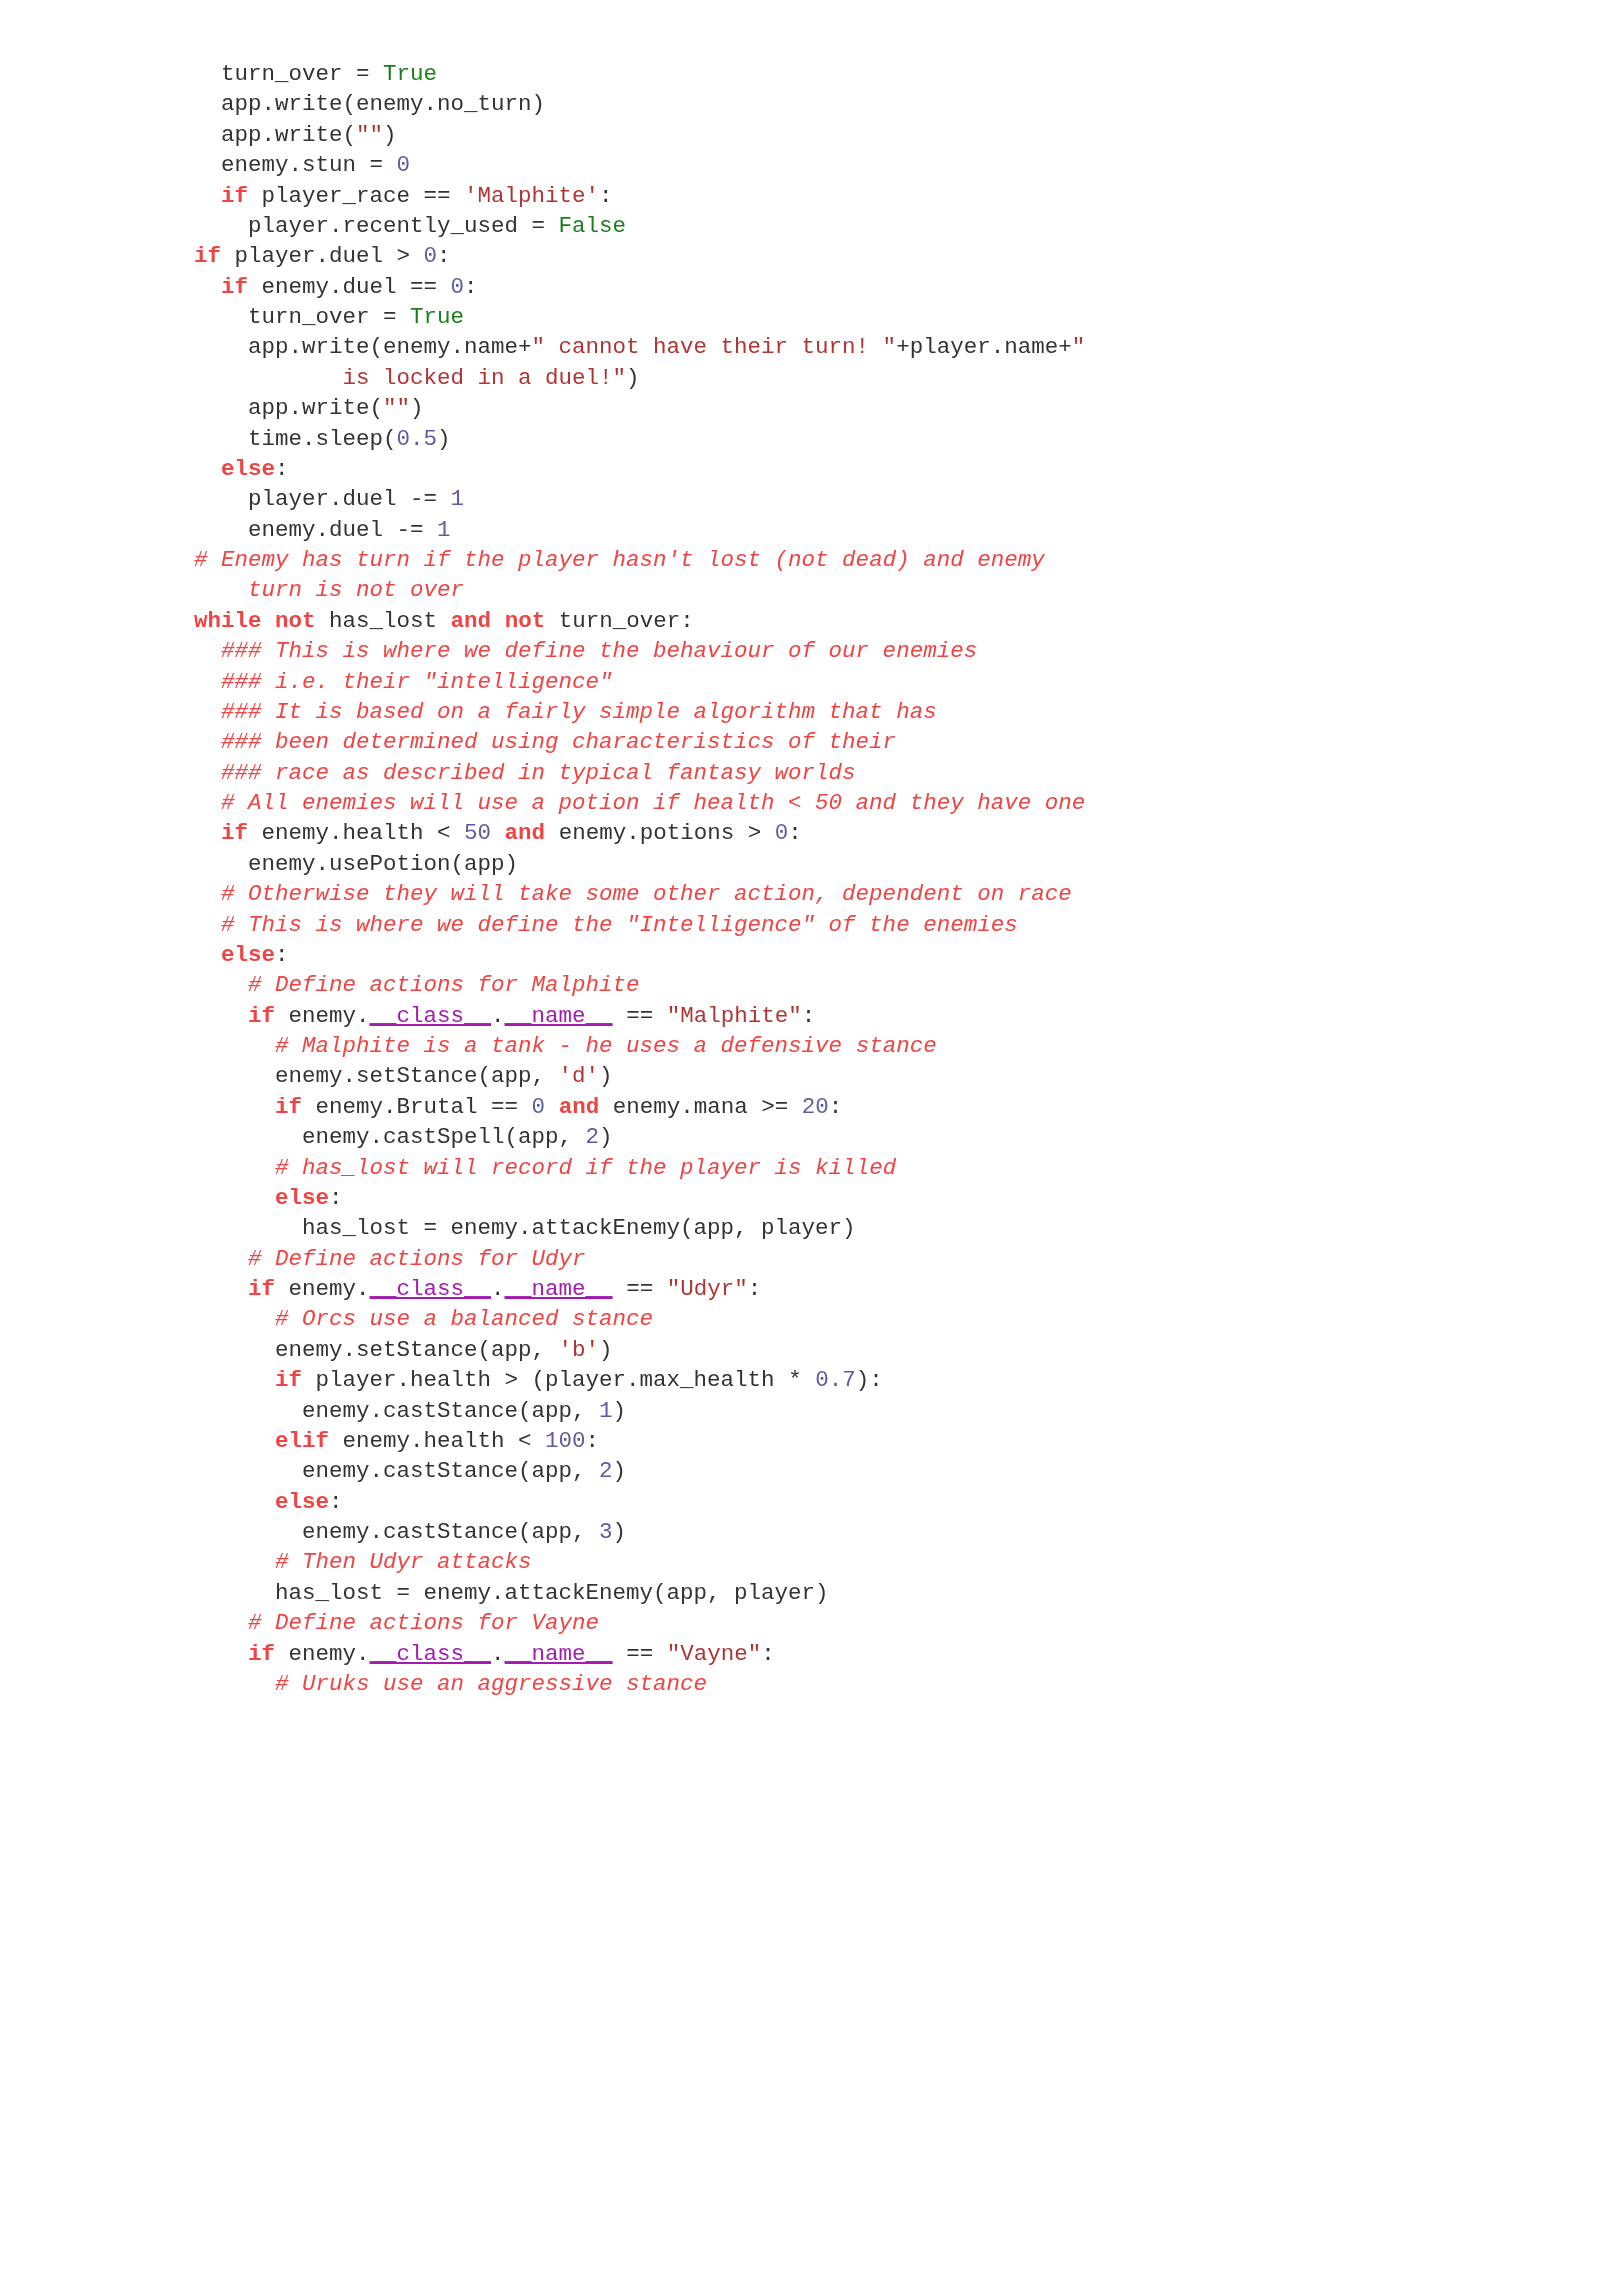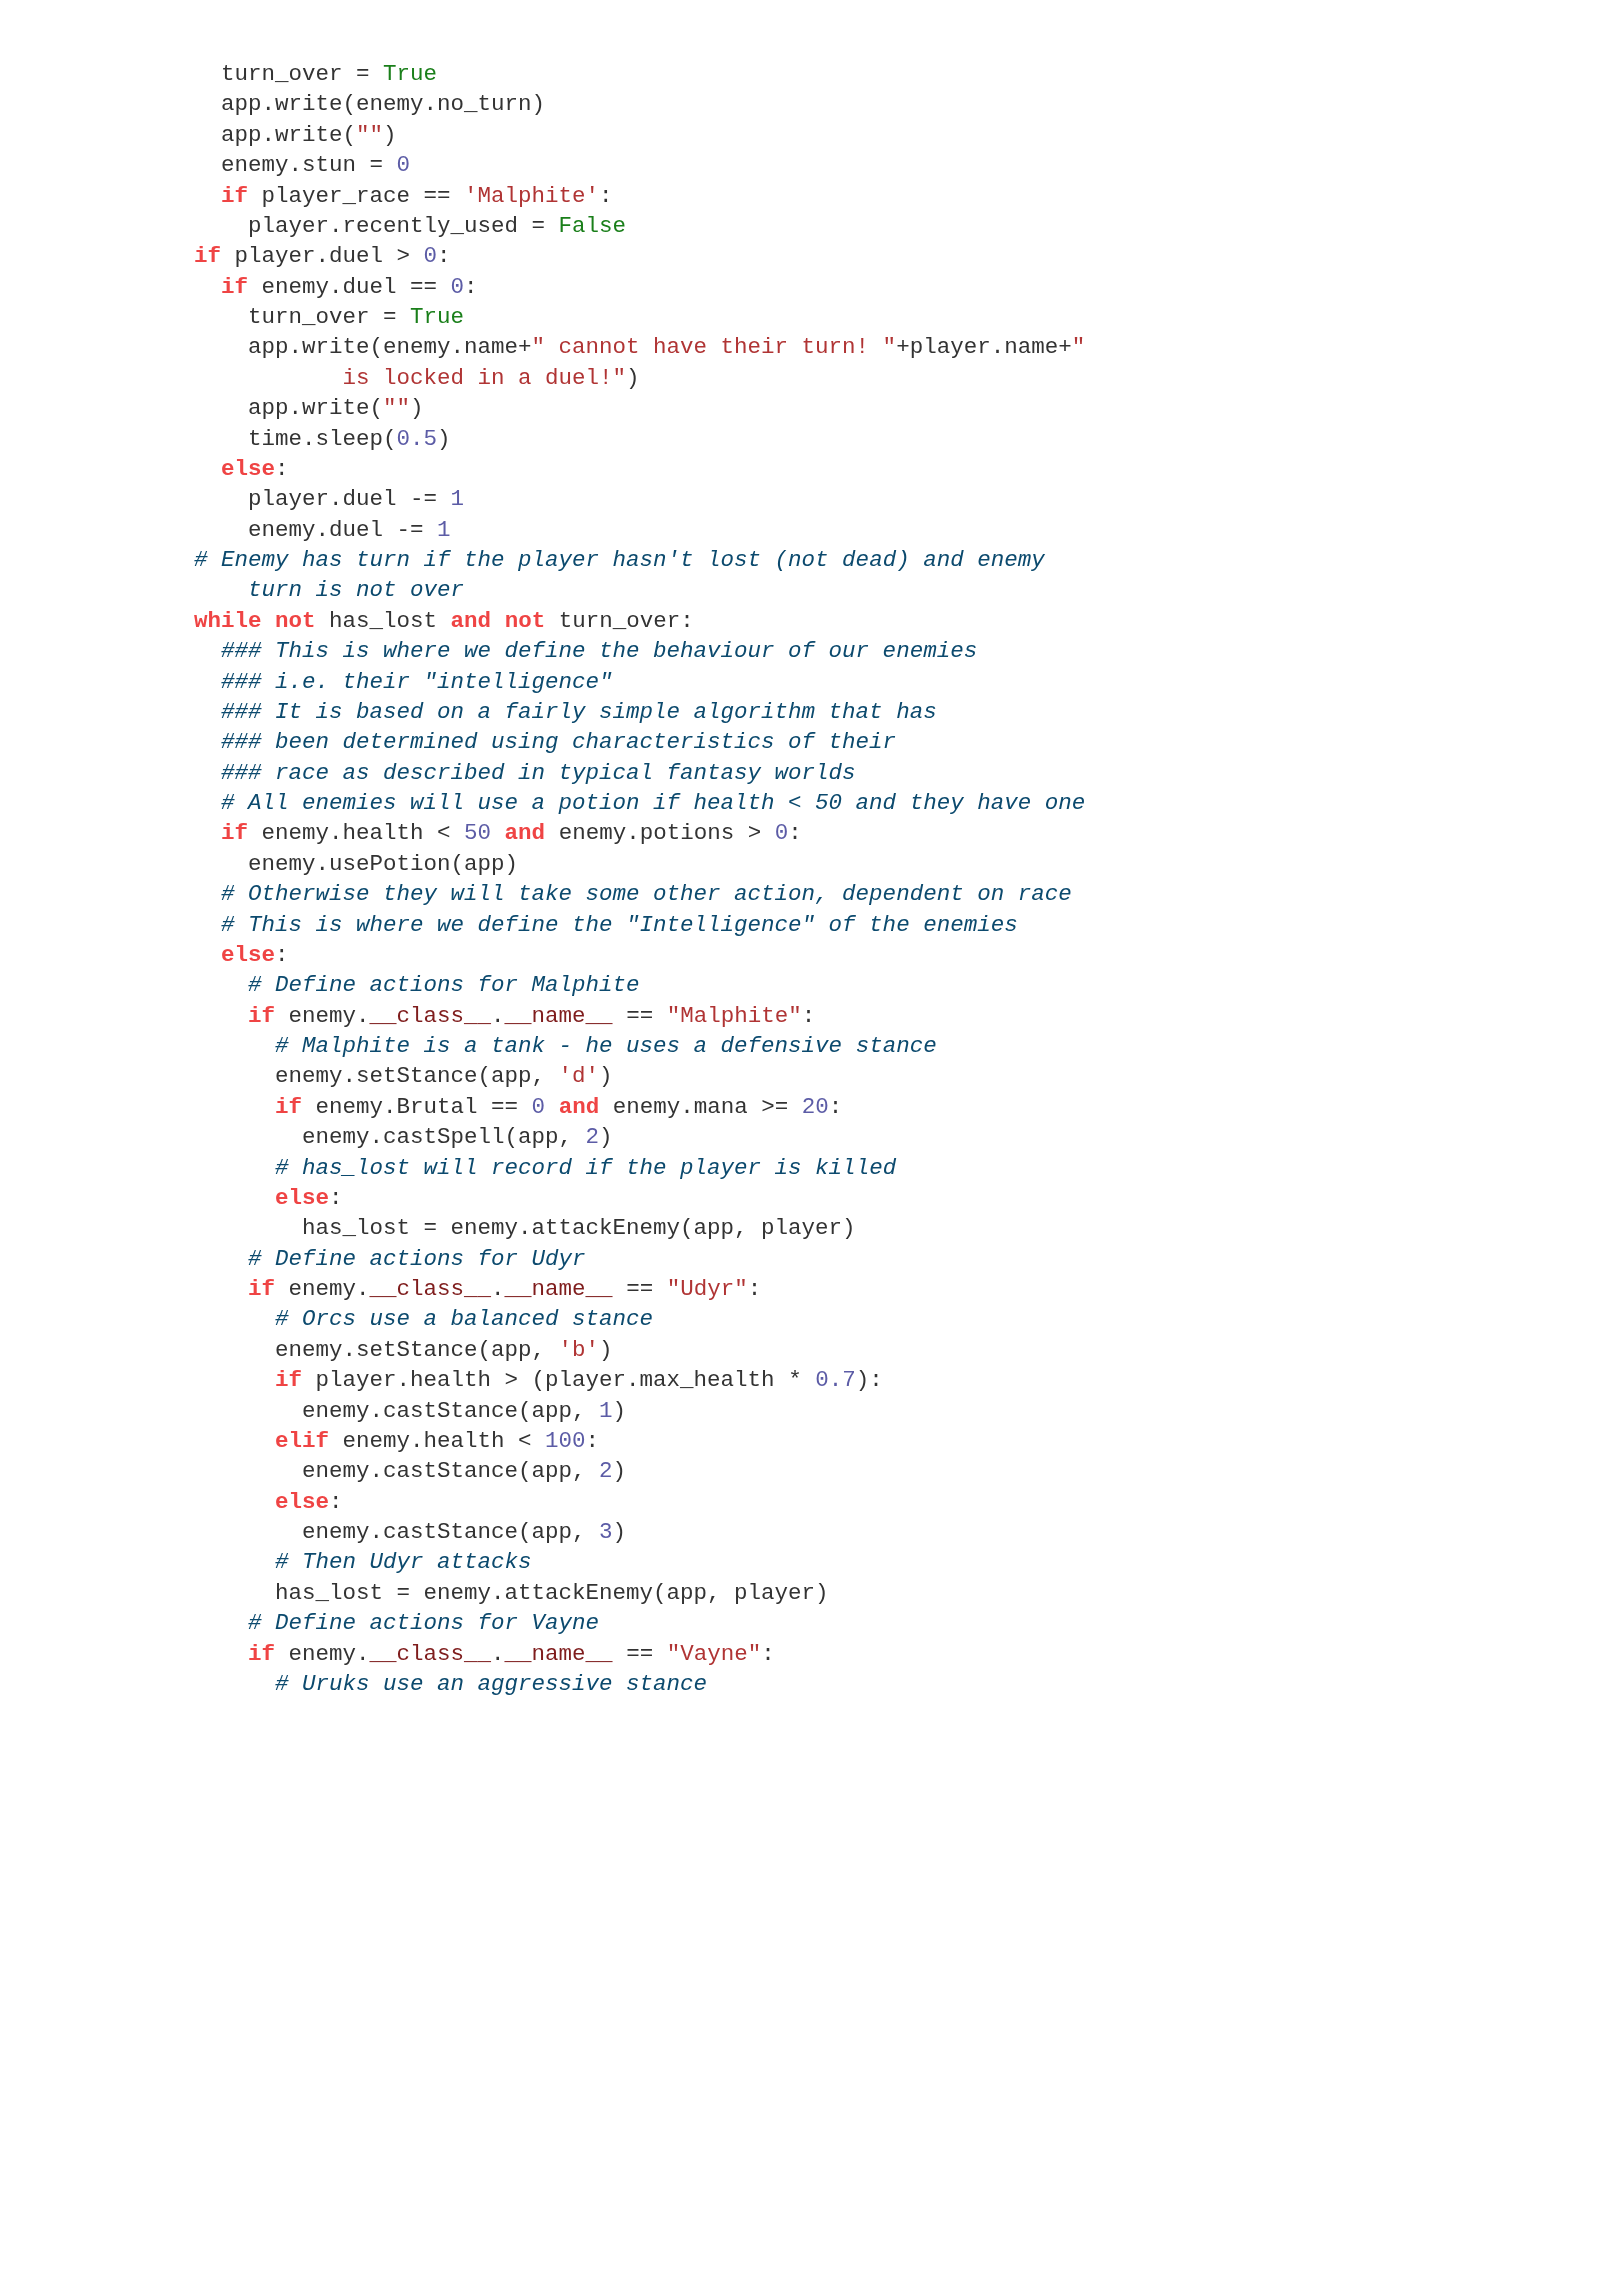--- a/index.html
+++ b/index.html
@@ -10,23 +10,23 @@
   }
   .page {
     padding: 59px 167px 59px 167px;
     font-family: "Courier New", Courier, monospace;
     font-size: 22.5px;
     line-height: 1.35;
     white-space: pre;
     color: #333333;
   }
   .kw   { color: #ef4444; font-weight: bold; }   
-  .cmt  { color: #0c4a6e; font-style: italic; }  
+  .cmt  { color: #ef4444; font-style: italic; }  
   .str  { color: #b03434; }                       
   .num  { color: #5c5ca6; }                       
   .bi   { color: #1a7f1a; }                       
-  .sp   { color: #7f1d1d; }                       
+  .sp   { color: #a21caf; text-decoration: underline; }                       
 </style>
 </head>
 <body>
 
 <div class="page"><div id="code-container"><div class="code-line">    <span>turn_over = </span><span class="bi">True</span></div><div class="code-line">    <span>app.write(enemy.no_turn)</span></div><div class="code-line">    <span>app.write(</span><span class="str">""</span><span>)</span></div><div class="code-line">    <span>enemy.stun = </span><span class="num">0</span></div><div class="code-line">    <span class="kw">if</span><span> player_race == </span><span class="str">'Malphite'</span><span>:</span></div><div class="code-line">      <span>player.recently_used = </span><span class="bi">False</span></div><div class="code-line"><span></span></div><div class="code-line">  <span class="kw">if</span><span> player.duel &gt; </span><span class="num">0</span><span>:</span></div><div class="code-line">    <span class="kw">if</span><span> enemy.duel == </span><span class="num">0</span><span>:</span></div><div class="code-line">      <span>turn_over = </span><span class="bi">True</span></div><div class="code-line">      <span>app.write(enemy.name+</span><span class="str">" cannot have their turn! "</span><span>+player.name+</span><span class="str">"</span></div><div class="code-line">            <span class="str"> is locked in a duel!"</span><span>)</span></div><div class="code-line">      <span>app.write(</span><span class="str">""</span><span>)</span></div><div class="code-line">      <span>time.sleep(</span><span class="num">0.5</span><span>)</span></div><div class="code-line">    <span class="kw">else</span><span>:</span></div><div class="code-line">      <span>player.duel -= </span><span class="num">1</span></div><div class="code-line">      <span>enemy.duel -= </span><span class="num">1</span></div><div class="code-line"><span></span></div><div class="code-line">  <span class="cmt"># Enemy has turn if the player hasn't lost (not dead) and enemy</span></div><div class="code-line">      <span class="cmt">turn is not over</span></div><div class="code-line">  <span class="kw">while</span><span> </span><span class="kw">not</span><span> has_lost </span><span class="kw">and</span><span> </span><span class="kw">not</span><span> turn_over:</span></div><div class="code-line"><span></span></div><div class="code-line">    <span class="cmt">### This is where we define the behaviour of our enemies</span></div><div class="code-line">    <span class="cmt">### i.e. their "intelligence"</span></div><div class="code-line">    <span class="cmt">### It is based on a fairly simple algorithm that has</span></div><div class="code-line">    <span class="cmt">### been determined using characteristics of their</span></div><div class="code-line">    <span class="cmt">### race as described in typical fantasy worlds</span></div><div class="code-line">    <span class="cmt"># All enemies will use a potion if health &lt; 50 and they have one</span></div><div class="code-line">    <span class="kw">if</span><span> enemy.health &lt; </span><span class="num">50</span><span> </span><span class="kw">and</span><span> enemy.potions &gt; </span><span class="num">0</span><span>:</span></div><div class="code-line">      <span>enemy.usePotion(app)</span></div><div class="code-line"><span></span></div><div class="code-line">    <span class="cmt"># Otherwise they will take some other action, dependent on race</span></div><div class="code-line">    <span class="cmt"># This is where we define the "Intelligence" of the enemies</span></div><div class="code-line">    <span class="kw">else</span><span>:</span></div><div class="code-line">      <span class="cmt"># Define actions for Malphite</span></div><div class="code-line">      <span class="kw">if</span><span> enemy.</span><span class="sp">__class__</span><span>.</span><span class="sp">__name__</span><span> == </span><span class="str">"Malphite"</span><span>:</span></div><div class="code-line">        <span class="cmt"># Malphite is a tank - he uses a defensive stance</span></div><div class="code-line">        <span>enemy.setStance(app, </span><span class="str">'d'</span><span>)</span></div><div class="code-line">        <span class="kw">if</span><span> enemy.Brutal == </span><span class="num">0</span><span> </span><span class="kw">and</span><span> enemy.mana &gt;= </span><span class="num">20</span><span>:</span></div><div class="code-line">          <span>enemy.castSpell(app, </span><span class="num">2</span><span>)</span></div><div class="code-line">        <span class="cmt"># has_lost will record if the player is killed</span></div><div class="code-line">        <span class="kw">else</span><span>:</span></div><div class="code-line">          <span>has_lost = enemy.attackEnemy(app, player)</span></div><div class="code-line"><span></span></div><div class="code-line">      <span class="cmt"># Define actions for Udyr</span></div><div class="code-line">      <span class="kw">if</span><span> enemy.</span><span class="sp">__class__</span><span>.</span><span class="sp">__name__</span><span> == </span><span class="str">"Udyr"</span><span>:</span></div><div class="code-line">        <span class="cmt"># Orcs use a balanced stance</span></div><div class="code-line">        <span>enemy.setStance(app, </span><span class="str">'b'</span><span>)</span></div><div class="code-line">        <span class="kw">if</span><span> player.health &gt; (player.max_health * </span><span class="num">0.7</span><span>):</span></div><div class="code-line">          <span>enemy.castStance(app, </span><span class="num">1</span><span>)</span></div><div class="code-line">        <span class="kw">elif</span><span> enemy.health &lt; </span><span class="num">100</span><span>:</span></div><div class="code-line">          <span>enemy.castStance(app, </span><span class="num">2</span><span>)</span></div><div class="code-line">        <span class="kw">else</span><span>:</span></div><div class="code-line">          <span>enemy.castStance(app, </span><span class="num">3</span><span>)</span></div><div class="code-line">        <span class="cmt"># Then Udyr attacks</span></div><div class="code-line">        <span>has_lost = enemy.attackEnemy(app, player)</span></div><div class="code-line"><span></span></div><div class="code-line">      <span class="cmt"># Define actions for Vayne</span></div><div class="code-line">      <span class="kw">if</span><span> enemy.</span><span class="sp">__class__</span><span>.</span><span class="sp">__name__</span><span> == </span><span class="str">"Vayne"</span><span>:</span></div><div class="code-line">        <span class="cmt"># Uruks use an aggressive stance</span></div></div></div>
 
 
 </body></html>

